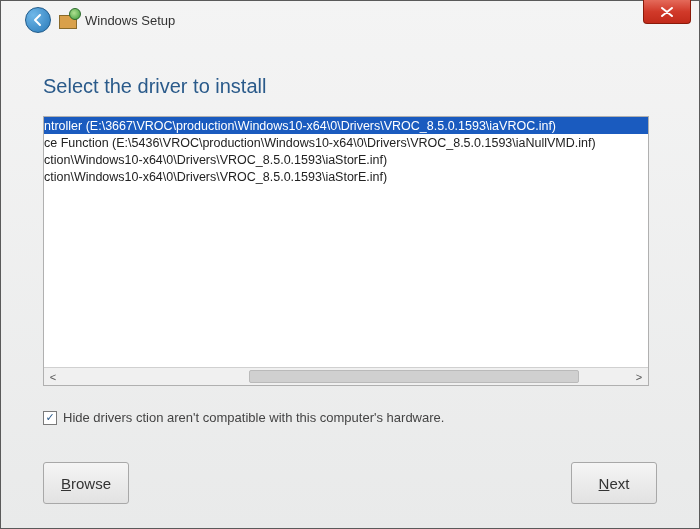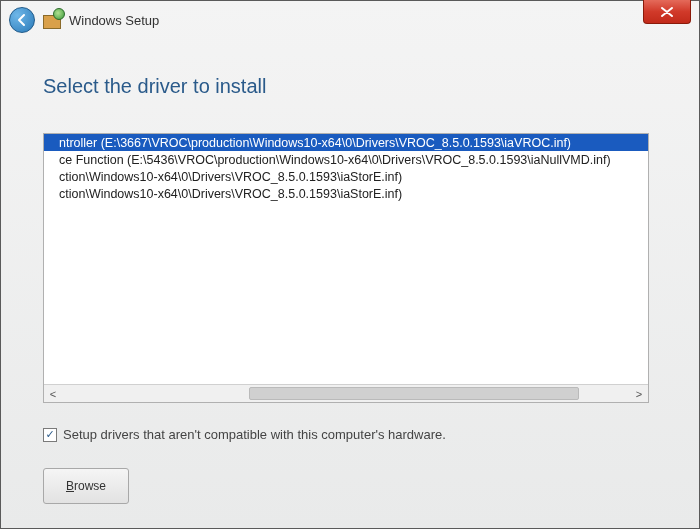--- a/index.html
+++ b/index.html
@@ -15,21 +15,21 @@
       width: 700px;
       height: 529px;
       background: linear-gradient(to bottom, #f4f4f4 0%, #e9eaea 100%);
       border: 1px solid #5a5a5a;
       position: relative;
     }
     .titlebar {
       height: 38px;
       display: flex;
       align-items: center;
-      padding: 0 8px;
+      padding: 0 24px;
       position: relative;
     }
     .back-btn {
       width: 26px;
       height: 26px;
       border-radius: 50%;
       background: radial-gradient(circle at 30% 30%, #6fb7e8, #2a7ab9);
       border: 1px solid #1f5a8a;
       display: flex;
       align-items: center;
@@ -81,41 +81,41 @@
       font-weight: bold;
     }
     .close-btn svg { display:block; }
     .content {
       padding: 36px 42px 0 42px;
     }
     .heading {
       color: #2a5a8a;
       font-size: 20px;
       font-weight: 400;
-      margin-bottom: 35px;
+      margin-bottom: 18px;
     }
     .list-box {
       width: 606px;
       height: 270px;
       background: #fff;
       border: 1px solid #b0b0b0;
       box-shadow: inset 0 1px 0 rgba(0,0,0,0.02);
       font-size: 12.5px;
       color: #222;
       position: relative;
       overflow: hidden;
     }
     .list-body {
       position: absolute;
       top: 0; left: 0; right: 0;
       bottom: 18px;
       overflow: hidden;
     }
     .driver-row {
-      padding: 1px 15px;
+      padding: 1px 0;
       white-space: nowrap;
       line-height: 17px;
       height: 17px;
       cursor: default;
     }
     .driver-row.selected {
       background: #1a5bbf;
       color: #fff;
     }
     .hscroll {
@@ -175,26 +175,26 @@
     }
     .button-row {
       position: absolute;
       left: 42px; right: 42px;
       bottom: 24px;
       display: flex;
       align-items: center;
     }
     .btn {
       min-width: 86px;
-      height: 36px;
+      height: 42px;
       padding: 0 14px;
       background: linear-gradient(to bottom, #f5f5f5, #e2e2e2);
       border: 1px solid #a8a8a8;
       border-radius: 3px;
-      font-size: 12px;
+      font-size: 15px;
       color: #333;
       cursor: pointer;
       display: inline-flex;
       align-items: center;
       justify-content: center;
       margin-right: 22px;
     }
     .btn .mn { text-decoration: underline; }
     .btn.next {
       margin-left: auto;
@@ -241,23 +241,26 @@
           <div class="thumb"></div>
         </div>
         <div class="arrow">&gt;</div>
       </div>
     </div>
 
     <div class="checkbox-row">
       <div class="checkbox" id="hide-cb">
         <span class="tick">✓</span>
       </div>
-      <span>Setup drivers that aren't compatible with this computer's hardware.</span>
+      <span>Hide drivers ction aren't compatible with this computer's hardware.</span>
     </div>
   </div>
 
   <div class="button-row">
     <div class="btn">
       <span><span class="mn">B</span><span>rowse</span></span>
     </div>
+    <div class="btn next">
+      <span><span class="mn">N</span><span>ext</span></span>
+    </div>
   </div>
 
 </div>
 
 </body></html>

